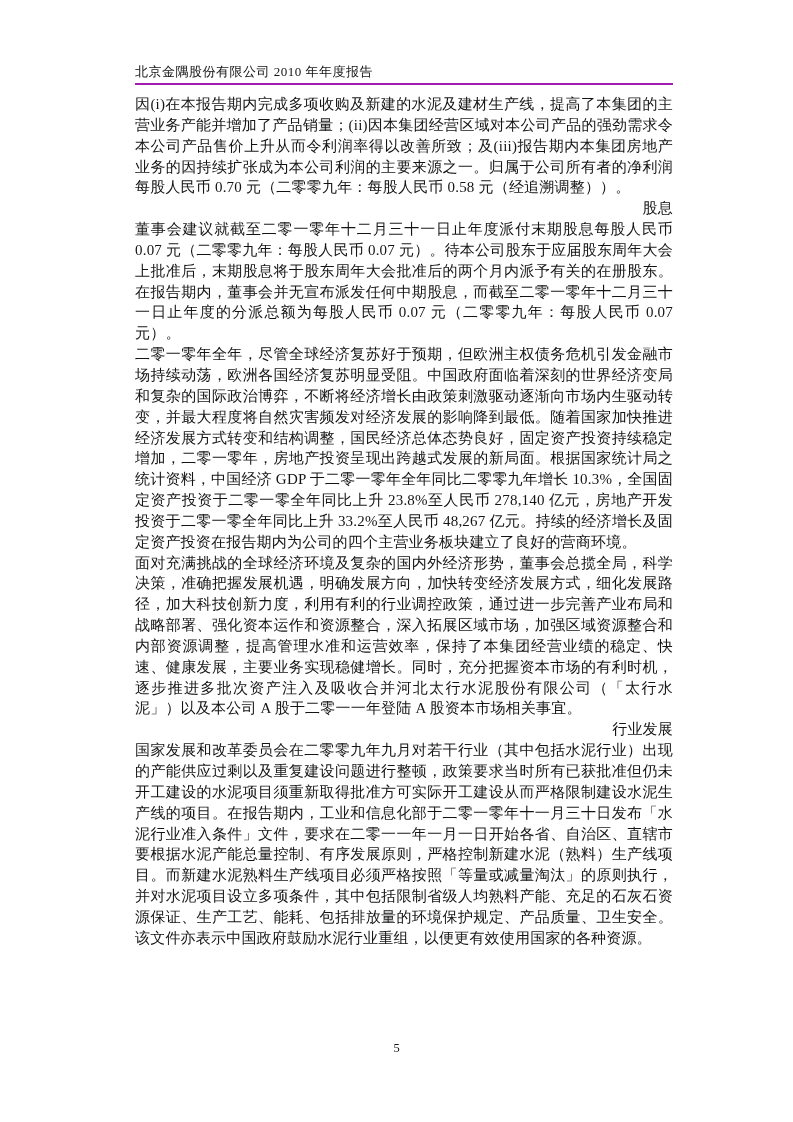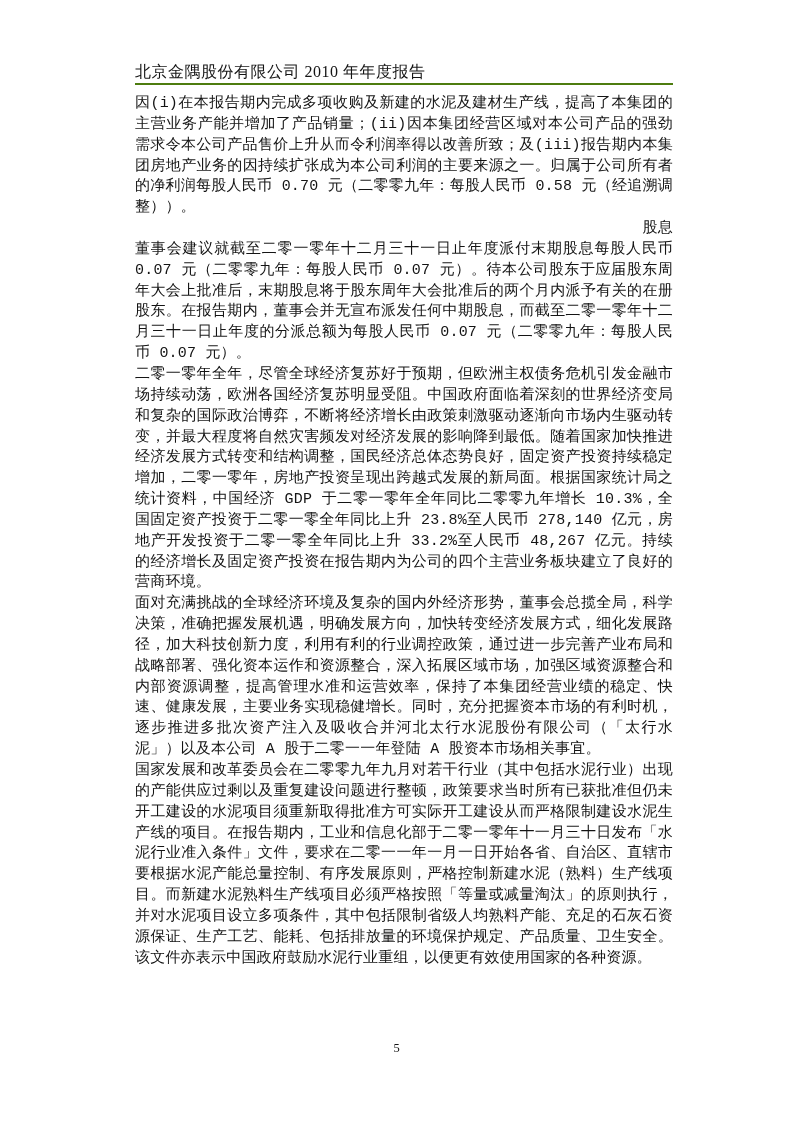--- a/index.html
+++ b/index.html
@@ -18,38 +18,37 @@
   }
   .col {
     position: absolute;
     left: 135px;
     width: 538px;
   }
   .header-block {
     top: 62px;
   }
   .header-title {
-    font-size: 16px;
+    font-size: 13px;
     line-height: 19px;
-    border-bottom: 2px solid #4d7c0f;
+    border-bottom: 2px solid #a21caf;
     padding-bottom: 2px;
     letter-spacing: 0.5px;
     white-space: nowrap;
   }
   .body-block {
     top: 94px;
   }
   .body-block p {
     margin: 0;
     font-size: 15px;
     line-height: 20.85px;
     text-align: justify;
     text-justify: inter-ideograph;
     letter-spacing: 0.2px;
-    font-family: Liberation Mono, monospace;
   }
   .body-block p.heading {
     text-align: right;
   }
   .footer-block {
     position: absolute;
     top: 1038px;
     left: 0;
     width: 793px;
     text-align: center;
@@ -67,20 +66,21 @@
   <div class="col header-block">
     <div class="header-title">北京金隅股份有限公司 2010 年年度报告</div>
   </div>
 
   <div class="col body-block">
     <p>因(i)在本报告期内完成多项收购及新建的水泥及建材生产线，提高了本集团的主营业务产能并增加了产品销量；(ii)因本集团经营区域对本公司产品的强劲需求令本公司产品售价上升从而令利润率得以改善所致；及(iii)报告期内本集团房地产业务的因持续扩张成为本公司利润的主要来源之一。归属于公司所有者的净利润每股人民币 0.70 元（二零零九年：每股人民币 0.58 元（经追溯调整））。</p>
     <p class="heading">股息</p>
     <p>董事会建议就截至二零一零年十二月三十一日止年度派付末期股息每股人民币 0.07 元（二零零九年：每股人民币 0.07 元）。待本公司股东于应届股东周年大会上批准后，末期股息将于股东周年大会批准后的两个月内派予有关的在册股东。在报告期内，董事会并无宣布派发任何中期股息，而截至二零一零年十二月三十一日止年度的分派总额为每股人民币 0.07 元（二零零九年：每股人民币 0.07 元）。</p>
     <p>二零一零年全年，尽管全球经济复苏好于预期，但欧洲主权债务危机引发金融市场持续动荡，欧洲各国经济复苏明显受阻。中国政府面临着深刻的世界经济变局和复杂的国际政治博弈，不断将经济增长由政策刺激驱动逐渐向市场内生驱动转变，并最大程度将自然灾害频发对经济发展的影响降到最低。随着国家加快推进经济发展方式转变和结构调整，国民经济总体态势良好，固定资产投资持续稳定增加，二零一零年，房地产投资呈现出跨越式发展的新局面。根据国家统计局之统计资料，中国经济 GDP 于二零一零年全年同比二零零九年增长 10.3%，全国固定资产投资于二零一零全年同比上升 23.8%至人民币 278,140 亿元，房地产开发投资于二零一零全年同比上升 33.2%至人民币 48,267 亿元。持续的经济增长及固定资产投资在报告期内为公司的四个主营业务板块建立了良好的营商环境。</p>
     <p>面对充满挑战的全球经济环境及复杂的国内外经济形势，董事会总揽全局，科学决策，准确把握发展机遇，明确发展方向，加快转变经济发展方式，细化发展路径，加大科技创新力度，利用有利的行业调控政策，通过进一步完善产业布局和战略部署、强化资本运作和资源整合，深入拓展区域市场，加强区域资源整合和内部资源调整，提高管理水准和运营效率，保持了本集团经营业绩的稳定、快速、健康发展，主要业务实现稳健增长。同时，充分把握资本市场的有利时机，逐步推进多批次资产注入及吸收合并河北太行水泥股份有限公司（「太行水泥」）以及本公司 A 股于二零一一年登陆 A 股资本市场相关事宜。</p>
+    <p class="heading">行业发展</p>
     <p>国家发展和改革委员会在二零零九年九月对若干行业（其中包括水泥行业）出现的产能供应过剩以及重复建设问题进行整顿，政策要求当时所有已获批准但仍未开工建设的水泥项目须重新取得批准方可实际开工建设从而严格限制建设水泥生产线的项目。在报告期内，工业和信息化部于二零一零年十一月三十日发布「水泥行业准入条件」文件，要求在二零一一年一月一日开始各省、自治区、直辖市要根据水泥产能总量控制、有序发展原则，严格控制新建水泥（熟料）生产线项目。而新建水泥熟料生产线项目必须严格按照「等量或减量淘汰」的原则执行，并对水泥项目设立多项条件，其中包括限制省级人均熟料产能、充足的石灰石资源保证、生产工艺、能耗、包括排放量的环境保护规定、产品质量、卫生安全。该文件亦表示中国政府鼓励水泥行业重组，以便更有效使用国家的各种资源。</p>
   </div>
 
   <div class="footer-block">
     <span class="page-number">5</span>
   </div>
 
 </div>
 
 </body></html>

